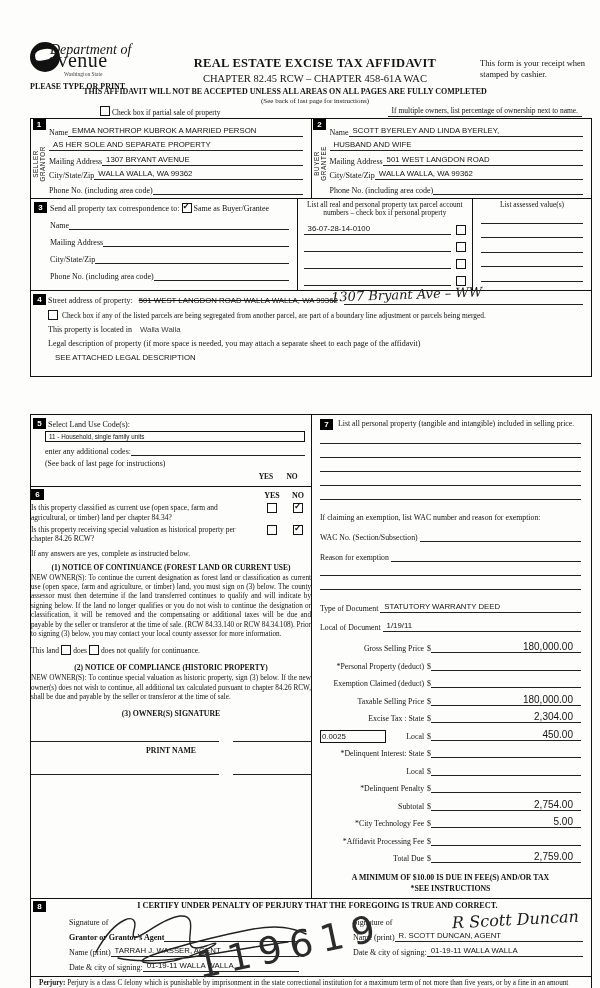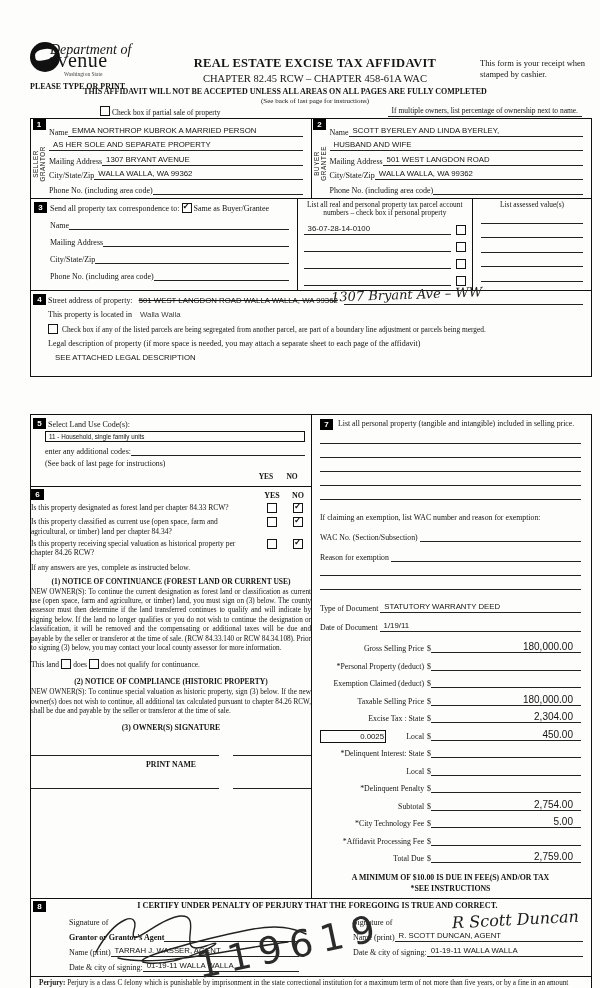--- a/index.html
+++ b/index.html
@@ -85,21 +85,21 @@
   .sigrow { display:flex; gap:14px; margin-top:13px; }
   .sigrow .s1 { flex:1; border-bottom:0.9px solid #222; height:10px; }
   .sigrow .s2 { width:78px; border-bottom:0.9px solid #222; height:10px; }
 
   .colR .uline { margin-top:12px; height:1px; }
   .wrow { display:flex; align-items:flex-end; margin-top:9px; }
   .mrow { display:flex; align-items:flex-end; margin-top:5.5px; }
   .mlabel { flex:1; text-align:right; padding-right:3px; white-space:nowrap; }
   .mline { width:150px; border-bottom:0.9px solid #222; text-align:right; flex:none; }
   .mval { font-family:Liberation Sans, sans-serif; font-size:10px; padding-right:8px; }
-  .ratebox { border:1px solid #111; width:62px; text-align:right; font-family:"Liberation Sans", sans-serif; font-size:7.8px; padding:1px 1px; margin-bottom:-2px; }
+  .ratebox { border:1px solid #111; width:62px; text-align:left; font-family:"Liberation Sans", sans-serif; font-size:7.8px; padding:1px 1px; margin-bottom:-2px; }
   .minnote { text-align:center; font-weight:bold; font-size:7.8px; margin-top:10px; line-height:1.35; }
 
   
   .sec8 { border-top:1.3px solid #111; padding:2px 8px 4px 2px; position:relative; }
   .certify { display:flex; gap:6px; align-items:flex-start; }
   .certify .t { flex:1; text-align:center; font-weight:bold; font-size:8.2px; }
   .sighalves { display:flex; gap:18px; margin-top:2px; }
   .sighalf { flex:1; font-size:7.8px; position:relative; }
   .sighalf .fl { margin-top:4px;padding-left:36px; }
   .scribble { position:absolute; left:55px; top:-6px; width:225px; height:60px; pointer-events:none; }
@@ -260,27 +260,27 @@
     </div>
 
     <div class="row4">
       <div class="r4street">
         <span class="badge">4</span>&nbsp;
         <span>Street address of property:</span>
         <span class="strike">501 WEST LANGDON ROAD WALLA WALLA, WA 99362</span>
         <span class="fill"></span>
       </div>
       <div class="hand-addr">1307 Bryant Ave  –  WW</div>
+      <div class="ln" style="padding-left:15px; font-size:7.4px;">
+          <span class="cb"></span>
+        <span>Check box if any of the listed parcels are being segregated from another parcel, are part of a boundary line adjustment or parcels being merged.</span>
+        </div>
       <div class="ln" style="padding-left:15px;">
           <span>This property is located in</span>
         <span class="val" style="color:#3d3d3d;">Walla Walla</span>
-        </div>
-      <div class="ln" style="padding-left:15px; font-size:7.4px;">
-          <span class="cb"></span>
-        <span>Check box if any of the listed parcels are being segregated from another parcel, are part of a boundary line adjustment or parcels being merged.</span>
         </div>
       <div class="ln" style="padding-left:15px;">
           <span>Legal description of property (if more space is needed, you may attach a separate sheet to each page of the affidavit)</span>
         </div>
       <div class="ln val" style="padding-left:22px;">SEE ATTACHED LEGAL DESCRIPTION</div>
     </div>
   </div>
 
   <div class="block2">
     <div class="cols">
@@ -300,25 +300,20 @@
             <span class="yn">NO</span>
           </div>
 
         <div class="sec6rule">
           <div class="fl">
               <span class="badge">6</span>
             <span style="flex:1;"></span>
             <span class="yn b">YES</span>
             <span class="yn b">NO</span>
             </div>
-          <div class="qrow">
-            <span class="q">Is this property designated as forest land per chapter 84.33 RCW?</span>
-            <span class="yn"><span class="cb"></span></span>
-            <span class="yn"><span class="cb checked"></span></span>
-          </div>
           <div class="qrow">
             <span class="q">Is this property classified as current use (open space, farm and agricultural, or timber) land per chapter 84.34?</span>
             <span class="yn"><span class="cb"></span></span>
             <span class="yn"><span class="cb checked"></span></span>
           </div>
           <div class="qrow">
             <span class="q">Is this property receiving special valuation as historical property per chapter 84.26 RCW?</span>
             <span class="yn"><span class="cb"></span></span>
             <span class="yn"><span class="cb checked"></span></span>
           </div>
@@ -358,21 +353,21 @@
         <div class="uline"></div>
         <div class="uline"></div>
         <div class="uline"></div>
         <div style="margin-top:13px;">If claiming an exemption, list WAC number and reason for exemption:</div>
         <div class="wrow"><span>WAC No. (Section/Subsection)</span>&nbsp;<span class="fill"></span></div>
         <div class="wrow"><span>Reason for exemption</span>&nbsp;<span class="fill"></span></div>
         <div class="uline"></div>
         <div class="uline"></div>
         <div class="wrow" style="margin-top:12px;"><span>Type of Document</span>&nbsp;
           <span class="fill"><span class="val">STATUTORY WARRANTY DEED</span></span></div>
-        <div class="wrow" style="margin-top:8px;"><span>Date of Document</span>&nbsp;
+        <div class="wrow" style="margin-top:8px;"><span>Local of Document</span>&nbsp;
           <span class="fill"><span class="val">1/19/11</span></span></div>
 
         <div class="mrow" style="margin-top:9px;">
             <span class="mlabel">Gross Selling Price</span>
             <span>$</span>
             <span class="mline"><span class="mval">180,000.00</span></span>
           </div>
         <div class="mrow">
             <span class="mlabel">*Personal Property (deduct)</span>
             <span>$</span>

